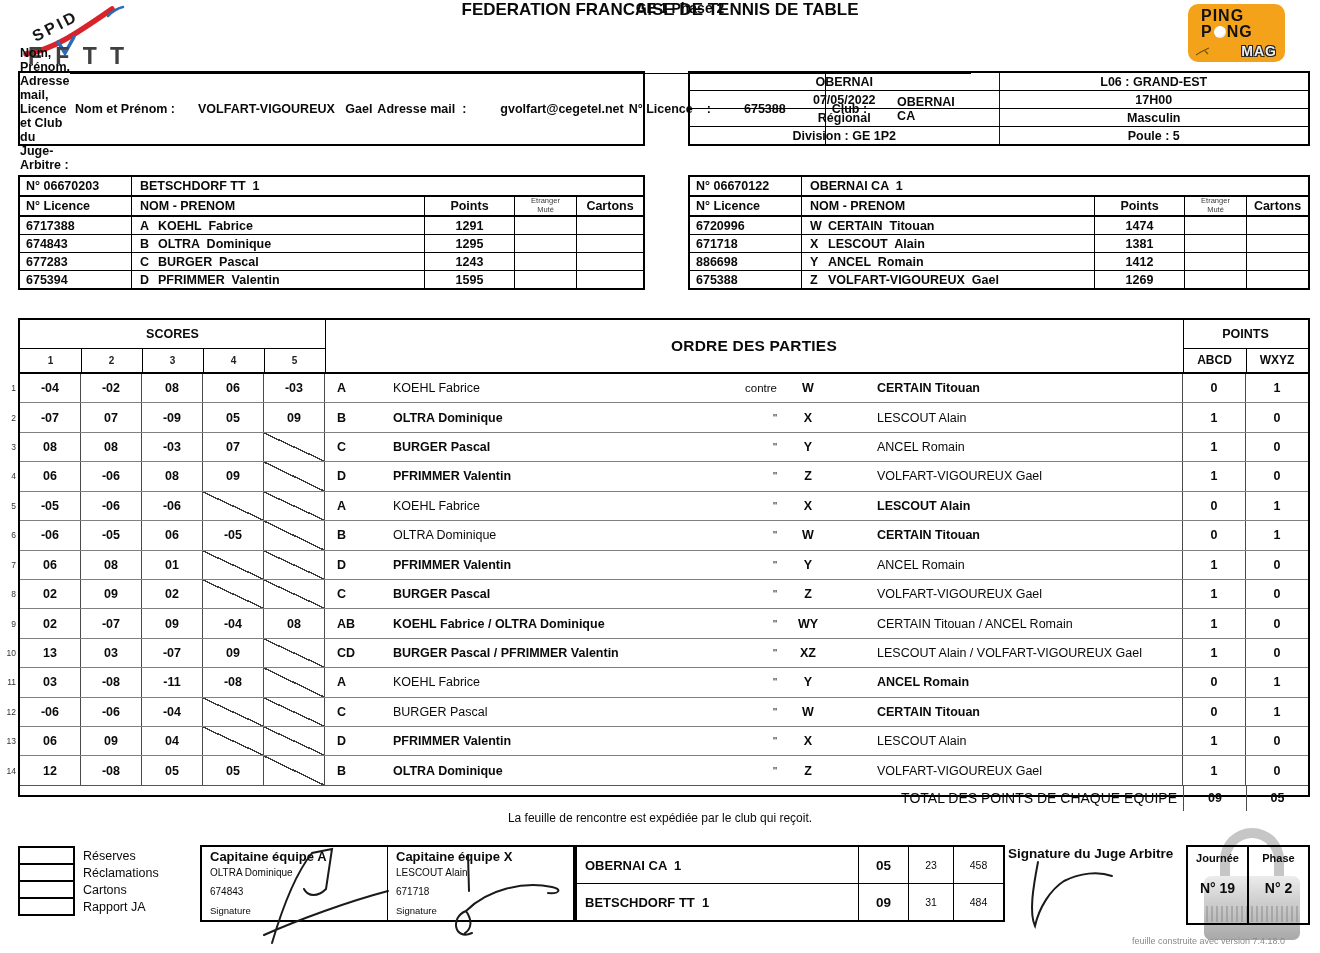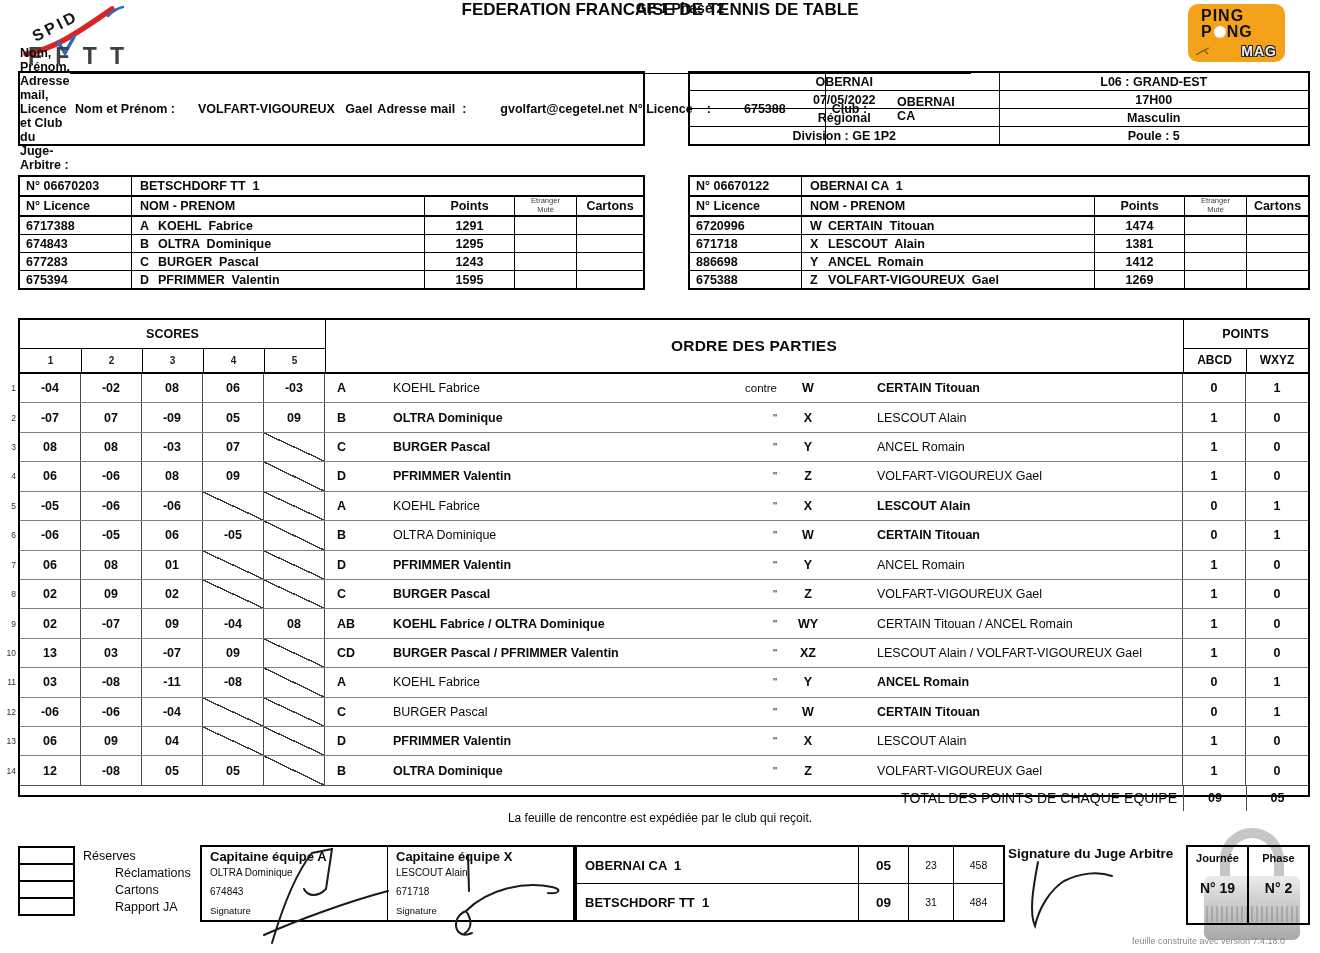--- a/index.html
+++ b/index.html
@@ -89,21 +89,21 @@
   .pt-w{width:62px;}
   #m-total{display:flex;height:25px;border-top:1px solid #555;align-items:stretch;}
   #m-total .lbl{width:1163px;display:flex;align-items:center;justify-content:flex-end;padding-right:6px;font-size:14px;box-sizing:border-box;}
   #m-total .v1{width:63px;border-left:1px solid #4a4a4a;}
   #m-total .v2{width:62px;border-left:1px solid #4a4a4a;}
 
   
   #footer-note{left:0;top:811px;width:100%;text-align:center;font-size:12px;}
   #checkboxes{left:18px;top:846px;width:220px;}
   .cb-row{display:flex;align-items:center;height:19px;}
-  .cb-row + .cb-row{margin-top:-2px;gap:32px;}
+  .cb-row + .cb-row{margin-top:-2px;}
   .cb-box{width:57px;height:19px;border:2px solid #000;background:#fff;box-sizing:border-box;}
   .cb-label{padding-left:8px;font-size:12.5px;}
   #cap-table{left:200px;top:845px;width:375px;height:77px;border:2px solid #000;display:flex;}
   .cap-cell{flex:1;position:relative;}
   .cap-cell + .cap-cell{border-left:1px solid #000;}
   .cap-title{position:absolute;left:8px;top:2px;font-size:13px;font-weight:bold;}
   .cap-name{position:absolute;left:8px;top:20px;font-size:10px;}
   .cap-lic{position:absolute;left:8px;top:39px;font-size:10px;}
   .cap-sig{position:absolute;left:8px;top:58px;font-size:9.5px;}
   .sig-svg{position:absolute;overflow:visible;pointer-events:none;}

